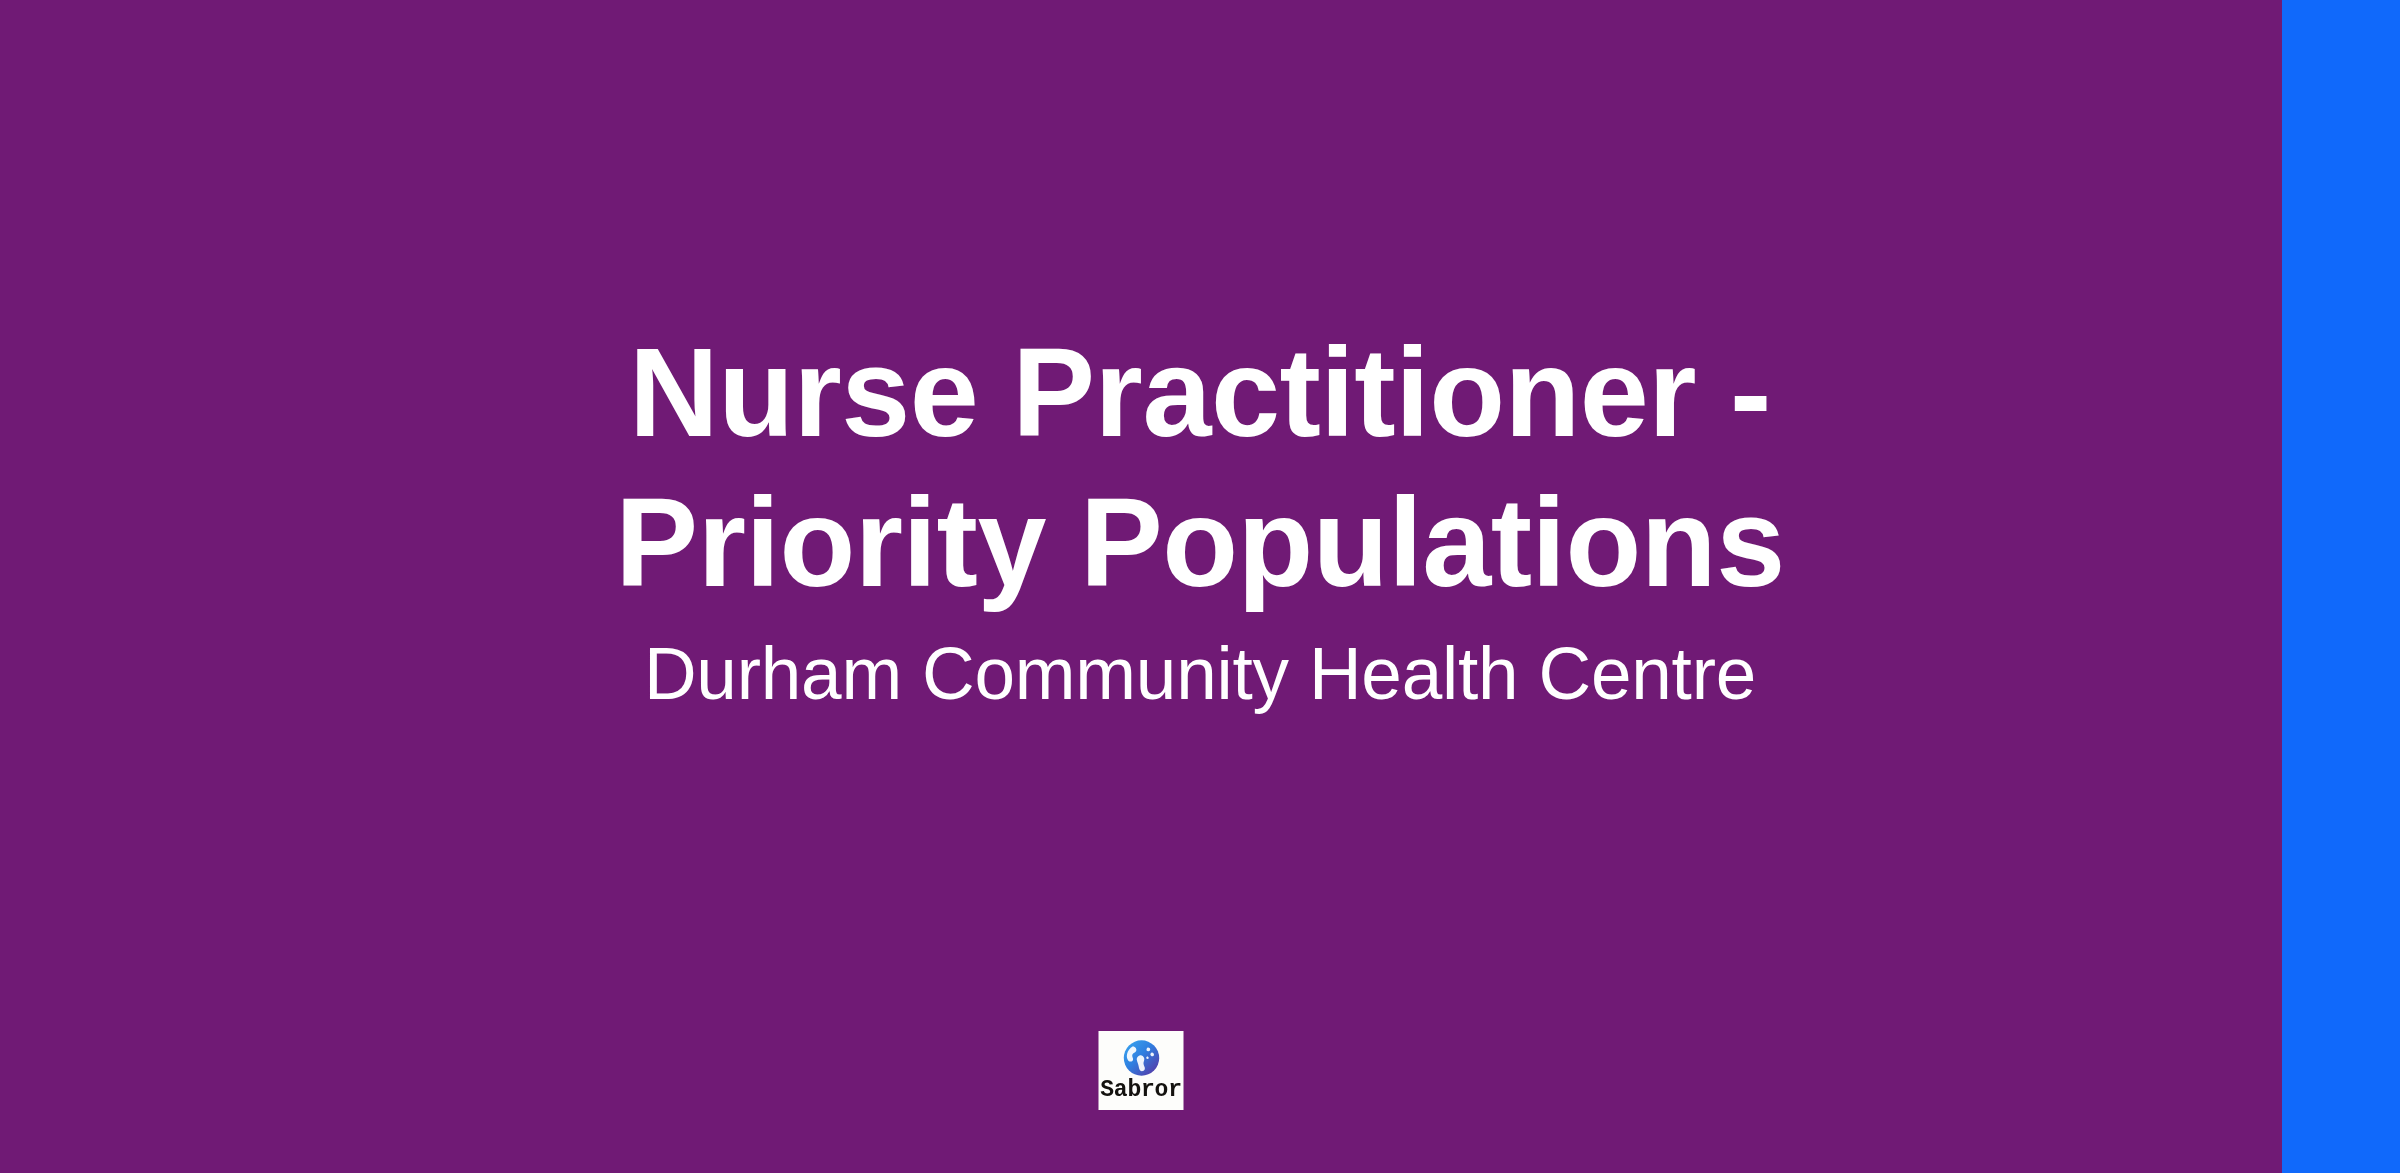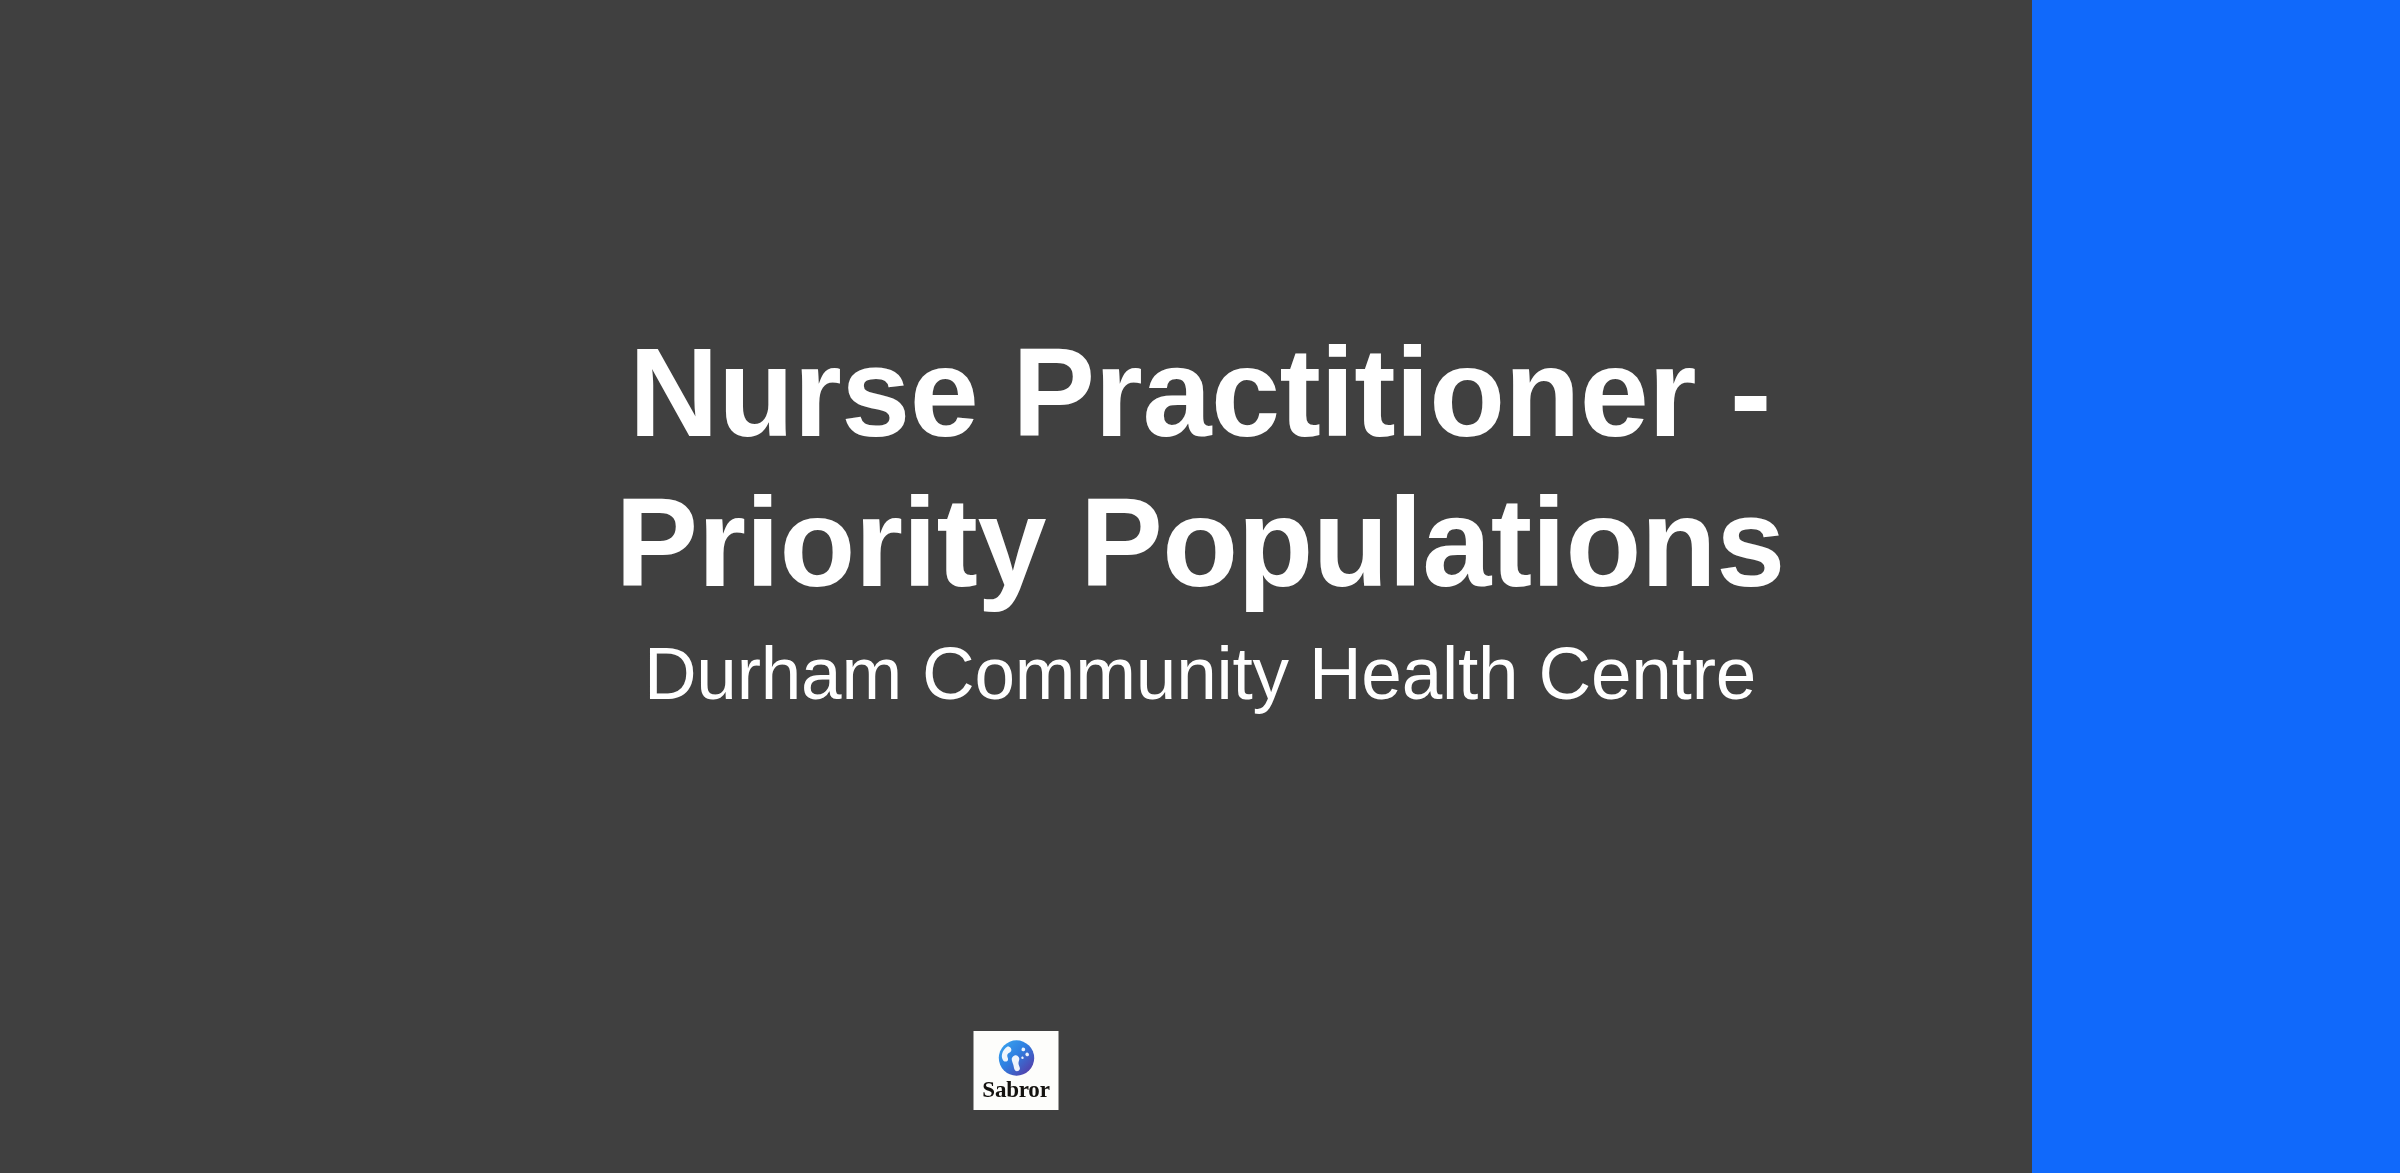--- a/index.html
+++ b/index.html
@@ -11,23 +11,23 @@
   }
 
   body {
     background: #1069fb;
     font-family: "Liberation Sans", "DejaVu Sans", sans-serif;
     -webkit-font-smoothing: antialiased;
   }
 
   #slide {
     position: relative;
-    width: 2032px;
+    width: 2282px;
     height: 1173px;
-    background: #404040;
+    background: #701a75;
   }
 
   
   #title-block {
     position: absolute;
     left: 0;
     top: 0;
     width: 2400px;
     height: 1173px;
     display: flex;
@@ -82,21 +82,21 @@
   }
 
   #brand-globe-icon {
     width: 42px;
     height: 42px;
     display: block;
     line-height: 0;
   }
 
   #brand-name {
-    font-family: Liberation Serif, serif;
+    font-family: Liberation Mono, monospace;
     font-weight: 700;
     font-size: 23px;
     line-height: 26px;
     color: #14120f;
     letter-spacing: -0.2px;
     margin-top: -2px;
   }
 </style>
 </head>
 <body>

